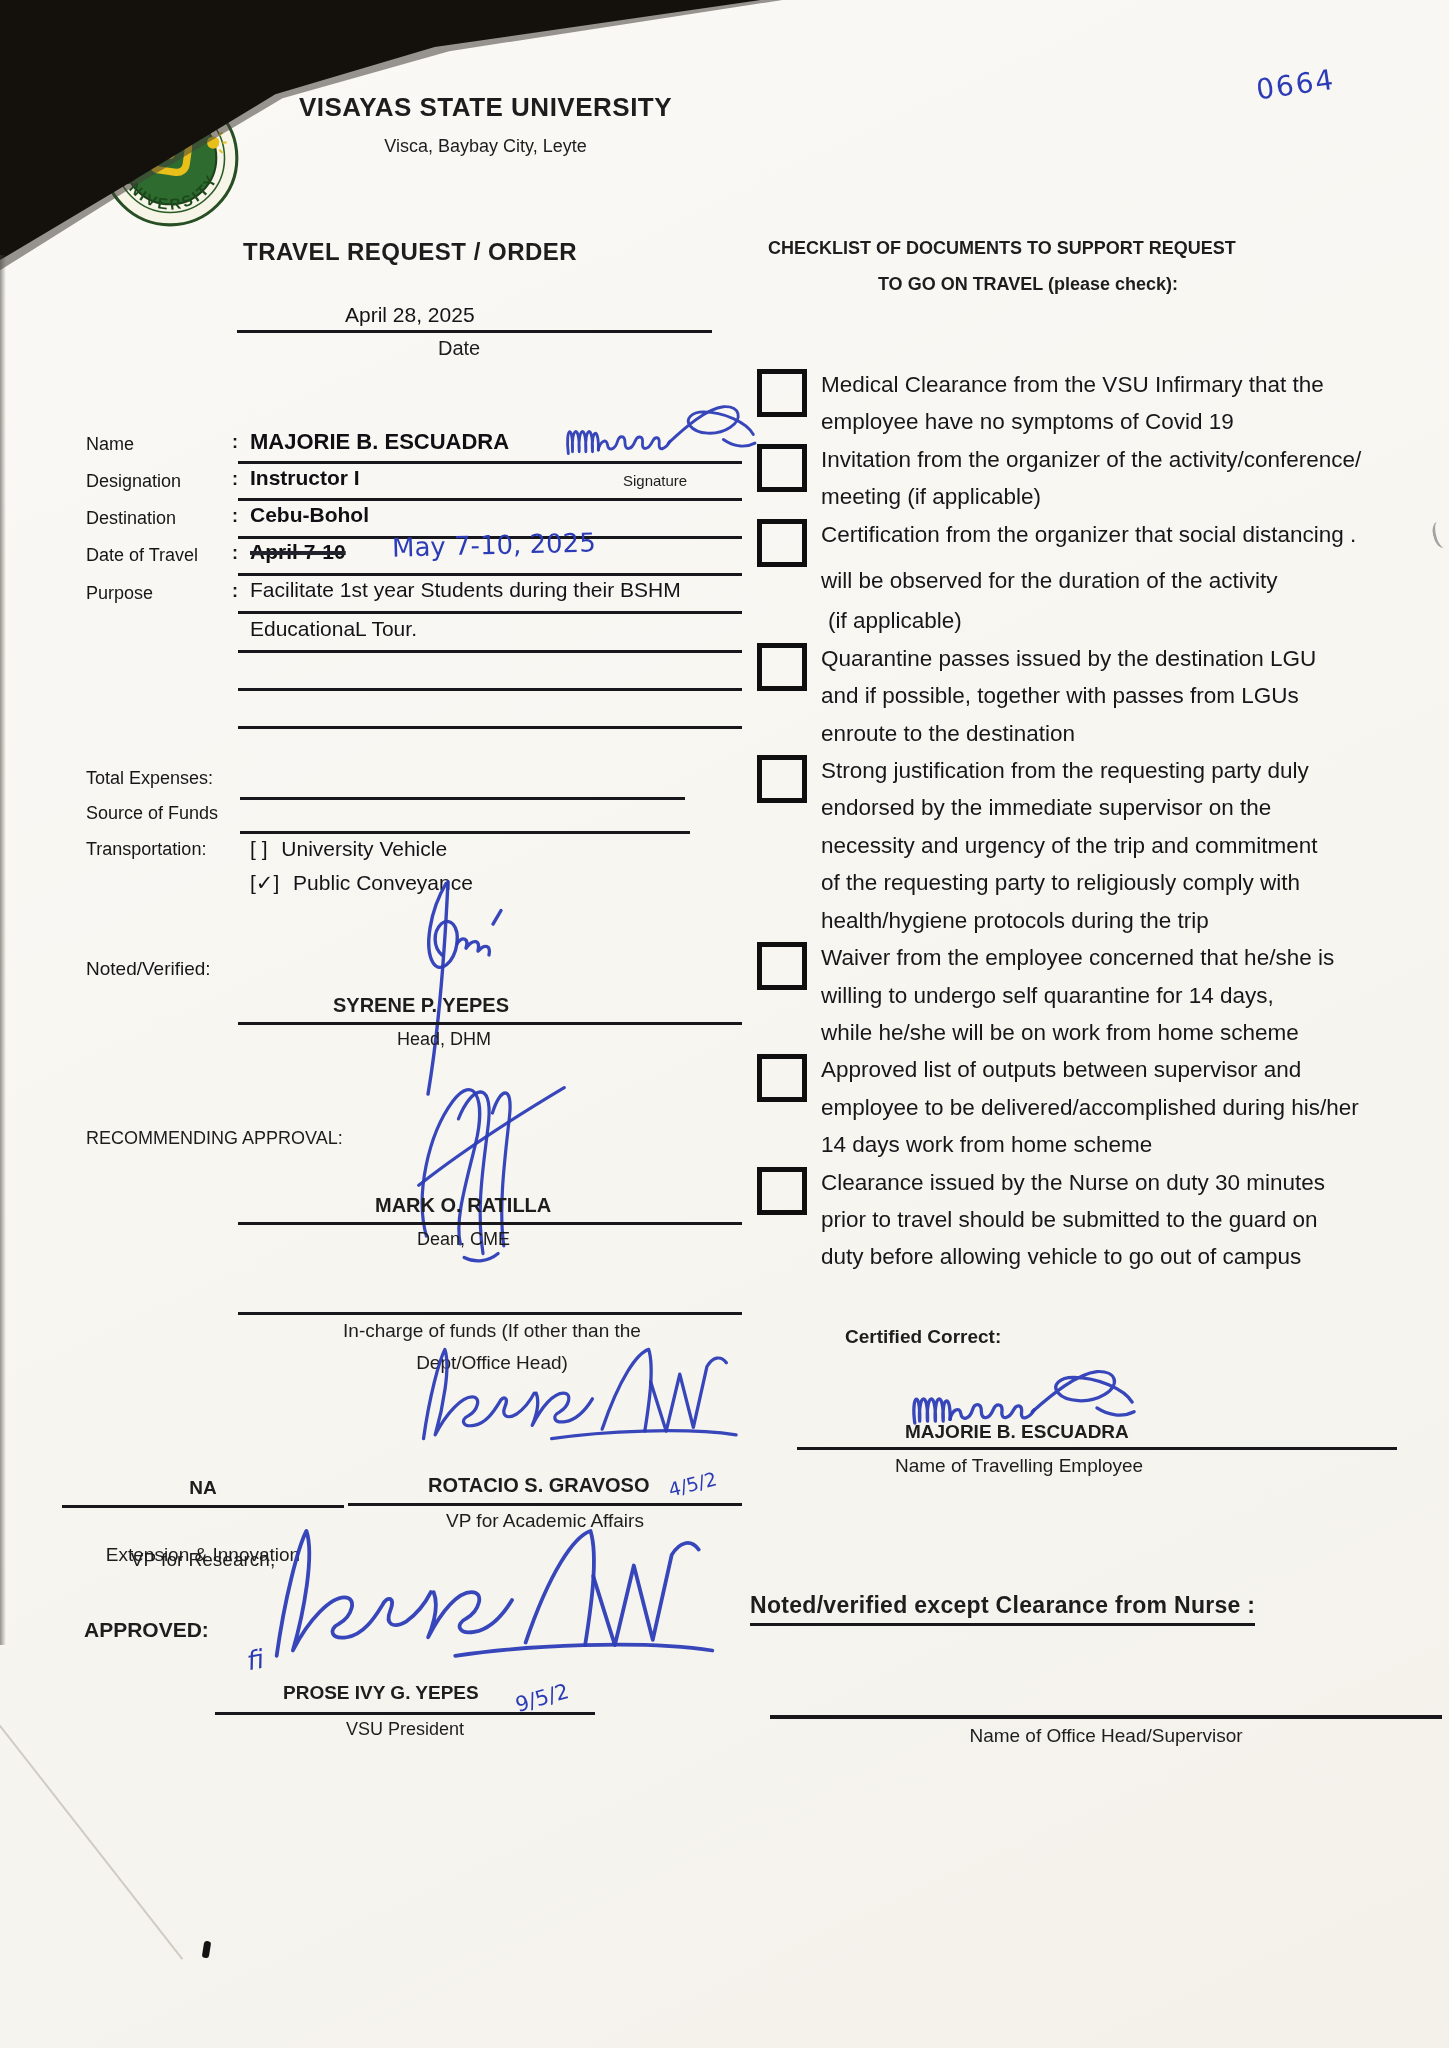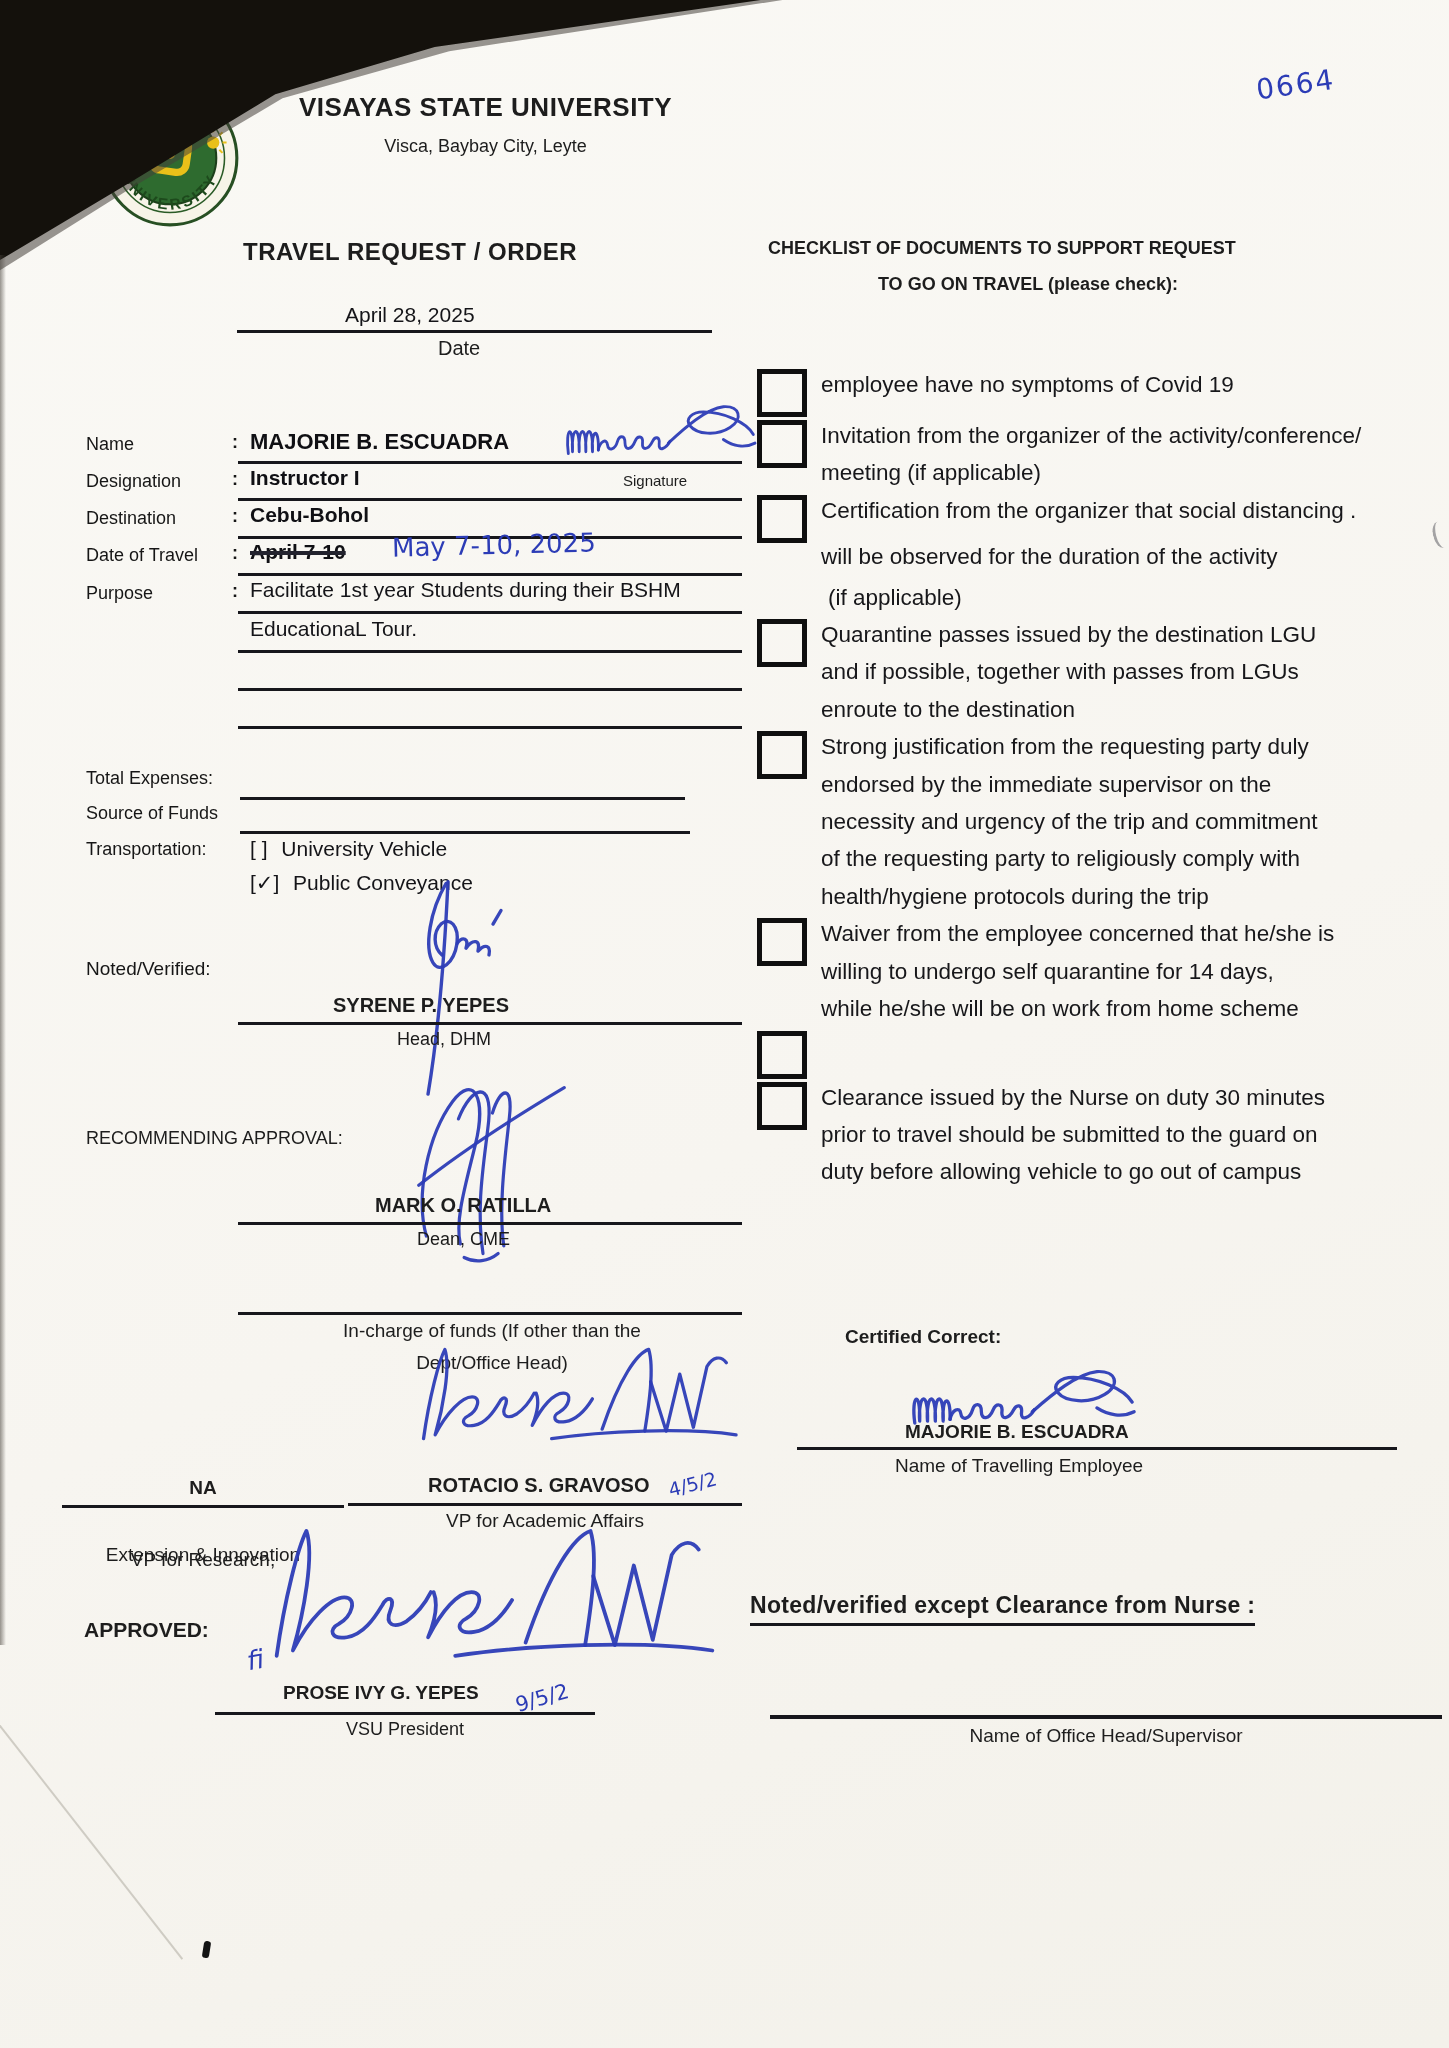--- a/index.html
+++ b/index.html
@@ -184,20 +184,21 @@
   <div class="abs ink hand" style="left:247px;top:1645px;font-size:26px;transform:rotate(-10deg);font-style:italic;">fi</div>
   <div class="abs bold" style="left:283px;top:1682px;font-size:19px;">PROSE IVY G. YEPES</div>
   <div class="abs ink hand" style="left:515px;top:1686px;font-size:21px;transform:rotate(-16deg);">9/5/2</div>
   <div class="ln" style="left:215px;top:1712px;width:380px;"></div>
   <div class="abs ctr" style="left:215px;top:1719px;width:380px;font-size:18px;">VSU President</div>
 
   <div class="chk-wrap">
     <div class="chk-item">
       <span class="cbox"></span>
       <div class="chk-lines">
+        <div>Medical Clearance from the VSU Infirmary that the</div>
         <div>employee have no symptoms of Covid 19</div>
       </div>
     </div>
     <div class="chk-item">
       <span class="cbox"></span>
       <div class="chk-lines">
         <div>Invitation from the organizer of the activity/conference/</div>
         <div>meeting (if applicable)</div>
       </div>
     </div>
@@ -230,20 +231,25 @@
     <div class="chk-item">
       <span class="cbox"></span>
       <div class="chk-lines">
         <div>Waiver from the employee concerned that he/she is</div>
         <div>willing to undergo self quarantine for 14 days,</div>
         <div>while he/she will be on work from home scheme</div>
       </div>
     </div>
     <div class="chk-item">
       <span class="cbox"></span>
+      <div class="chk-lines">
+        <div>Approved list of outputs between supervisor and</div>
+        <div>employee to be delivered/accomplished during his/her</div>
+        <div>14 days work from home scheme</div>
+      </div>
     </div>
     <div class="chk-item">
       <span class="cbox"></span>
       <div class="chk-lines">
         <div>Clearance issued by the Nurse on duty 30 minutes</div>
         <div>prior to travel should be submitted to the guard on</div>
         <div>duty before allowing vehicle to go out of campus</div>
       </div>
     </div>
   </div>

